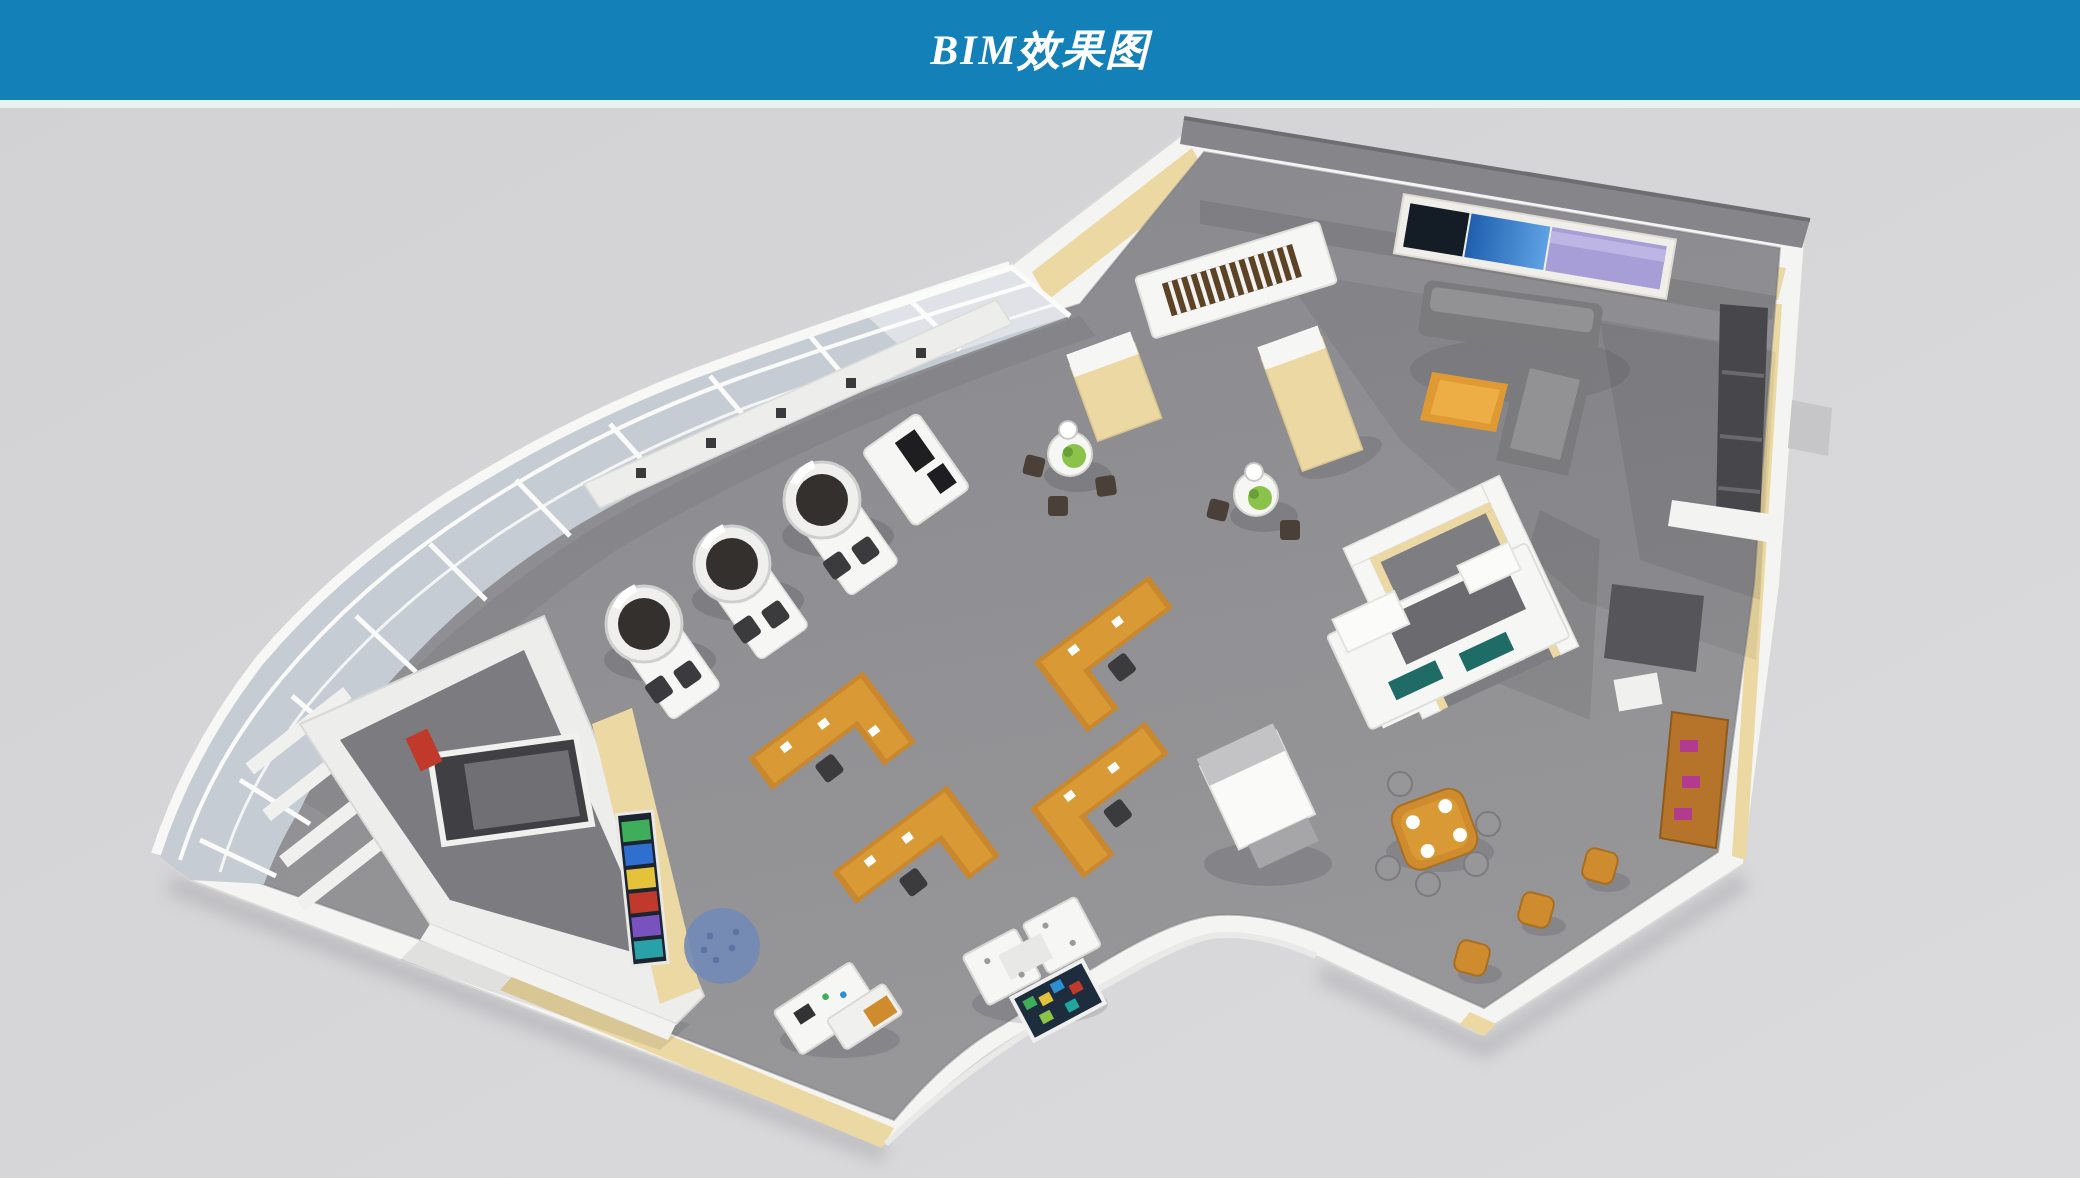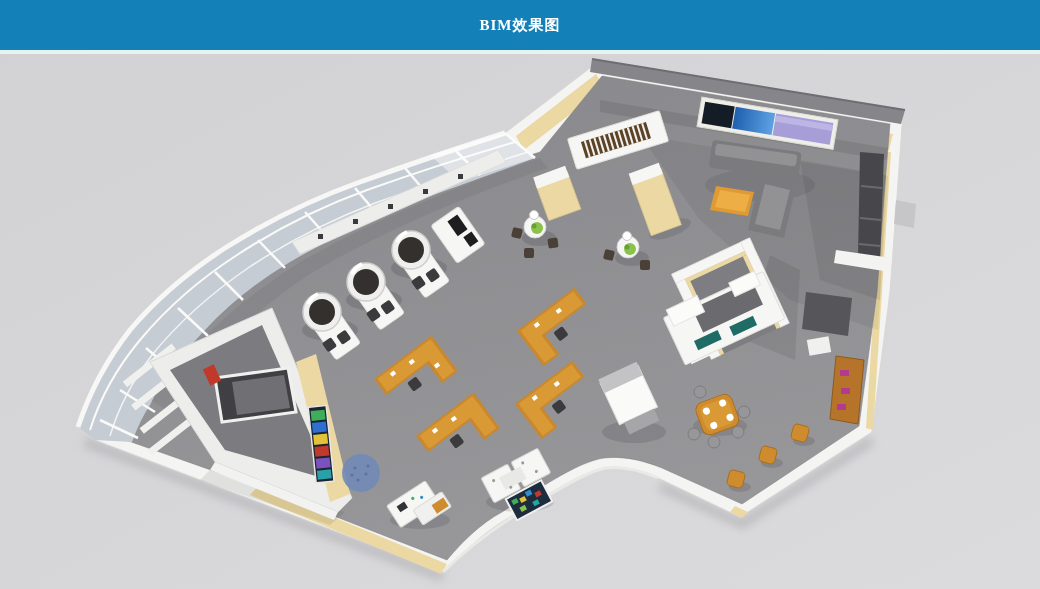--- a/index.html
+++ b/index.html
@@ -11,22 +11,22 @@
     --sofa-gray:#7b7b7e; --screen-dark-navy:#141c26; --screen-blue:#3c8ad8;
     --screen-lavender:#a79ed8; --plant-green:#8bc34a; --rug-blue:#7189b6;
     --dark-furniture:#3b3b3d; --teal-screen:#1f6b66; --magenta-accent:#b23a8f;
     --shadow-tint:#2e2e36;
   }
   html,body{margin:0;padding:0;}
   body{width:1040px;height:589px;overflow:hidden;background:var(--canvas-bg);
        font-family:"Liberation Sans", sans-serif;}
   .page{width:1040px;height:589px;display:flex;flex-direction:column;}
   .titlebar{height:50px;background:var(--header-bg);display:flex;align-items:center;justify-content:center;}
-  .titlebar h1{margin:0;color:var(--header-text);font-size:15px;font-weight:bold;
-       font-family:"Liberation Serif","DejaVu Serif",serif;letter-spacing:1px;}
+  .titlebar h1{margin:0;color:var(--header-text);font-size:21px;font-weight:bold;
+       font-family:"Liberation Serif","DejaVu Serif",serif;letter-spacing:1px;font-style:italic;}
   .divider{height:4px;background:var(--header-divider);}
   .render-area{flex:1;position:relative;}
   svg{display:block;}
   .wall{fill:var(--wall-white);}
   .cream{fill:var(--wall-cream);}
   .roof{fill:var(--roof-gray);}
   .glass{fill:var(--glass-blue-gray);}
   .wood{fill:var(--wood-orange);}
   .woodtop{fill:var(--wood-orange-light);}
   .sofa{fill:var(--sofa-gray);}

